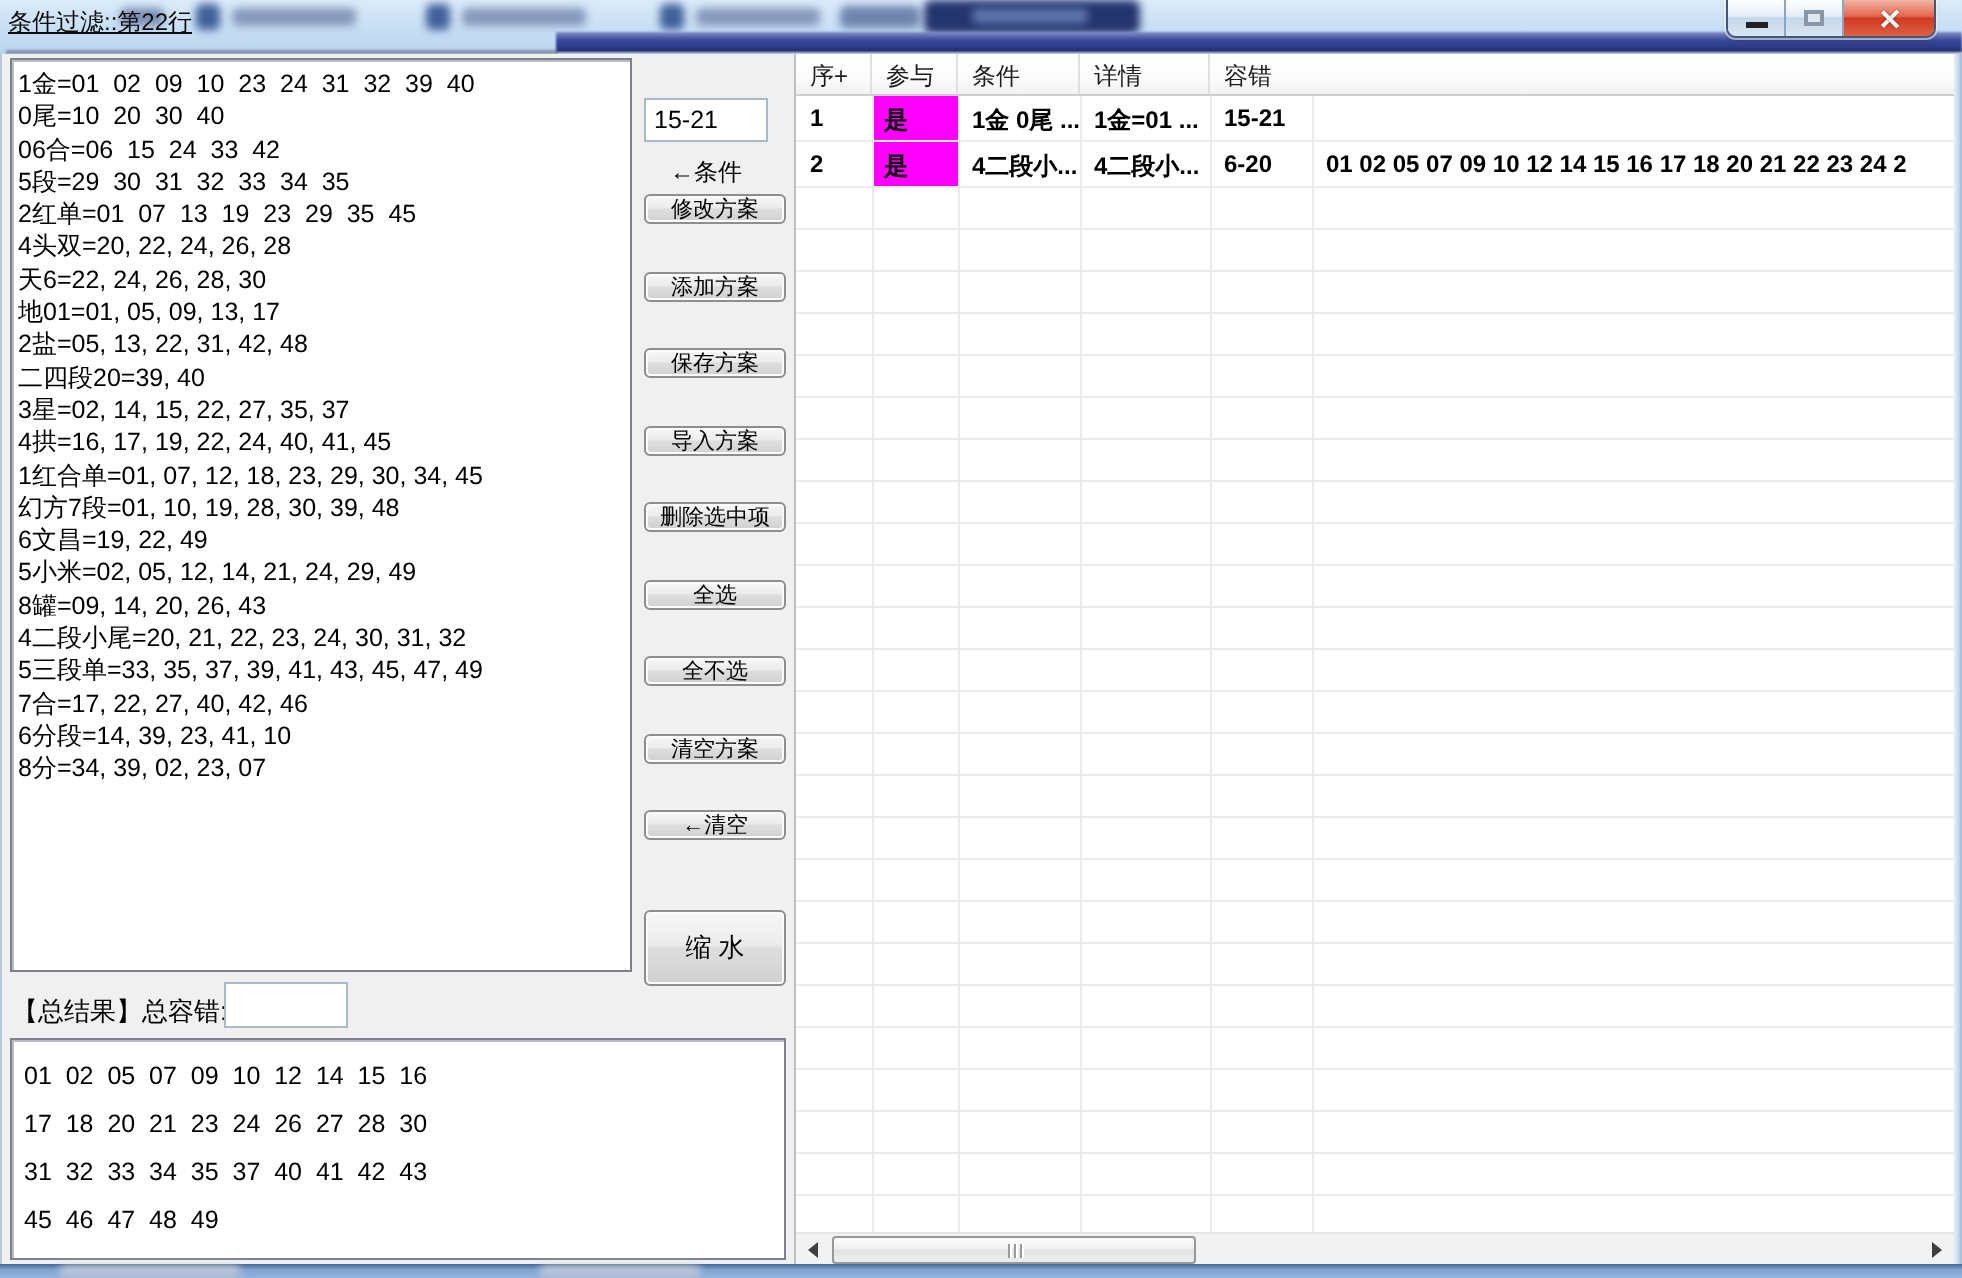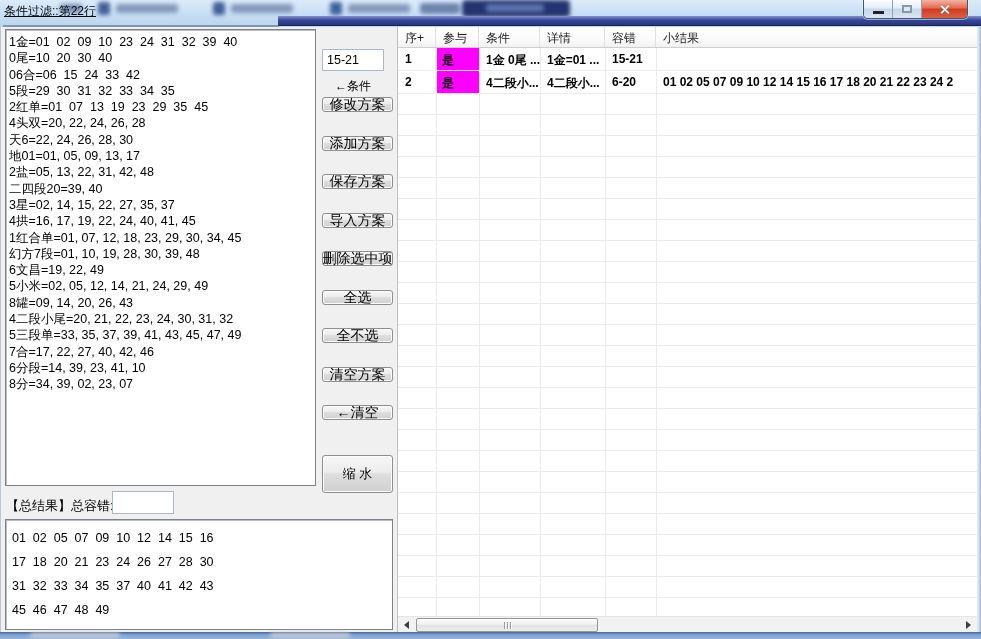--- a/index.html
+++ b/index.html
@@ -44,21 +44,21 @@
     border:1px solid #abb8c8; background:#fff; font-size:12px; padding:2px 4px; }
   .resultbox { position:absolute; left:5px; top:492px; width:388px; height:111px;
     padding:6px 6px; font-size:12.5px; line-height:24px; color:#000; white-space:pre-wrap; overflow:hidden; }
 
   
   .tol-label { position:absolute; left:322px; top:5px; width:62px; text-align:center; font-size:13px; color:#000;margin-top:16px; }
   .tol-input { position:absolute; left:322px; top:22px; width:62px; height:22px;
     border:1px solid #abb8c8; background:#fff; font-size:12.5px; padding:2px 4px; color:#000; }
   .cond-label { position:absolute; left:322px; top:51px; width:62px; text-align:center; font-size:12px; color:#000; }
 
-  .btn { position:absolute; left:322px; width:71px; height:15px; font-size:14px; color:#000;
+  .btn { position:absolute; left:322px; width:71px; height:15px; font-size:11px; color:#000;
     display:flex; align-items:center; justify-content:center;
     border:1px solid #8e8e8e; border-radius:3px;
     background:linear-gradient(180deg,#f7f7f7 0%,#ececec 45%,#dedede 50%,#d0d0d0 100%);
     box-shadow:inset 0 0 0 1px #fbfbfb; cursor:default; white-space:nowrap; overflow:hidden; }
   .btn.shrink { top:428px; height:38px; font-size:13px; }
 
   
   .table-wrap { position:absolute; left:397px; top:0; width:580px; height:605px; background:#fff; border-left:1px solid #bfbfbf; }
   .thead { position:absolute; left:0; top:0; width:580px; height:21px; display:flex;
     background:linear-gradient(180deg,#ffffff 0%,#fbfbfb 60%,#f1f1f1 100%);
@@ -175,21 +175,20 @@
 31  32  33  34  35  37  40  41  42  43
 45  46  47  48  49</div>
 
     <div class="table-wrap">
       <div class="thead">
         <div class="th c-seq">序+</div>
         <div class="th c-part">参与</div>
         <div class="th c-cond">条件</div>
         <div class="th c-det">详情</div>
         <div class="th c-tol">容错</div>
-        <div class="th c-res">小结果</div>
       </div>
 
       <div class="trow" style="top:21px">
         <div class="td c-seq">1</div>
         <div class="td part c-part">是</div>
         <div class="td c-cond">1金 0尾 ...</div>
         <div class="td c-det">1金=01 ...</div>
         <div class="td c-tol">15-21</div>
       </div>
       <div class="trow" style="top:44px">

